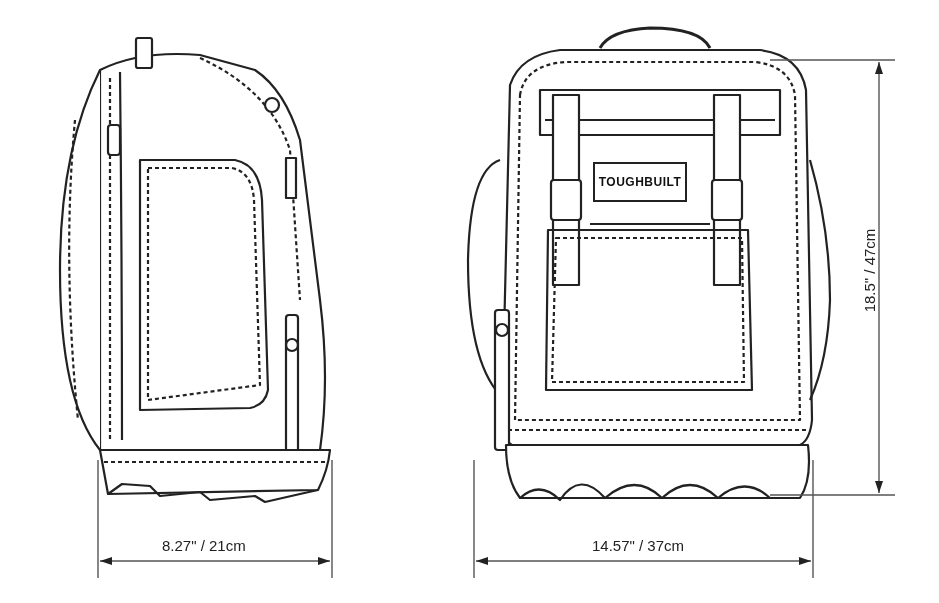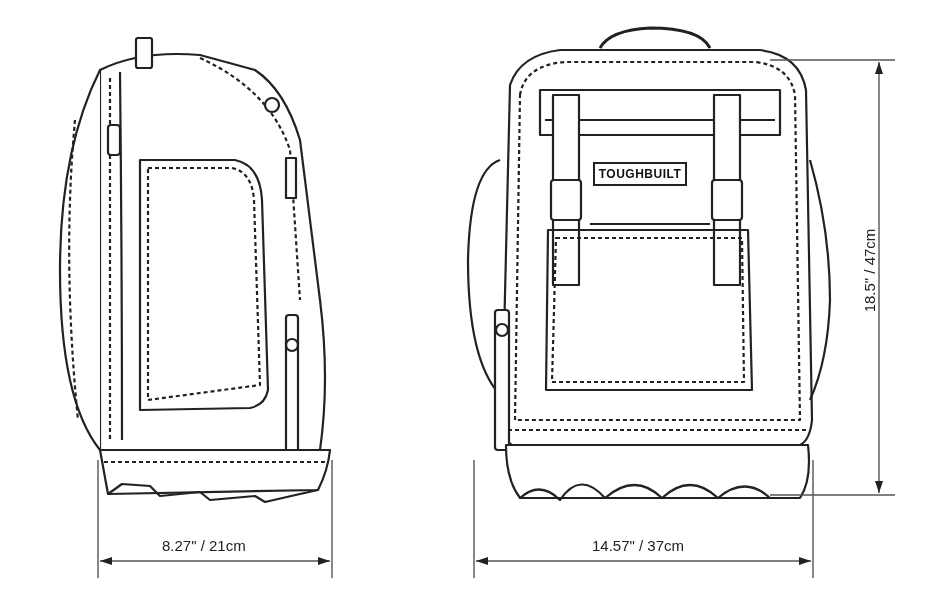--- a/index.html
+++ b/index.html
@@ -1,20 +1,20 @@
 <!DOCTYPE html>
 <html><head>
 <meta charset="utf-8">
 <style>
   html,body{margin:0;padding:0;background:#fff;}
   body{width:939px;height:603px;position:relative;overflow:hidden;font-family:"Liberation Sans",sans-serif;}
   svg{position:absolute;left:0;top:0;}
   .lbl{position:absolute;font-size:15px;color:#222;white-space:nowrap;}
   .lbl-v{position:absolute;font-size:15px;color:#222;white-space:nowrap;transform:rotate(-90deg);transform-origin:center center;}
-  .logo{position:absolute;left:593px;top:162px;width:94px;height:24px;background:#fff;border:2px solid #222;box-sizing:border-box;display:flex;align-items:center;justify-content:center;}
+  .logo{position:absolute;left:593px;top:162px;width:94px;height:40px;background:#fff;border:2px solid #222;box-sizing:border-box;display:flex;align-items:center;justify-content:center;}
   .logo span{display:block;background:#fff;font-weight:bold;font-size:12px;letter-spacing:0.5px;color:#111;font-family:"Liberation Sans",sans-serif;}
 </style>
 </head>
 <body>
 
 <svg width="939" height="603" viewBox="0 0 939 603">
   <g fill="none" stroke="#222" stroke-width="2.2" stroke-linejoin="round">
 
     <g>
       <path d="M100 70 Q140 50 200 55 L255 70 Q285 90 300 140 L320 300 Q330 380 320 450 L100 450 Z" fill="#fff"></path>

